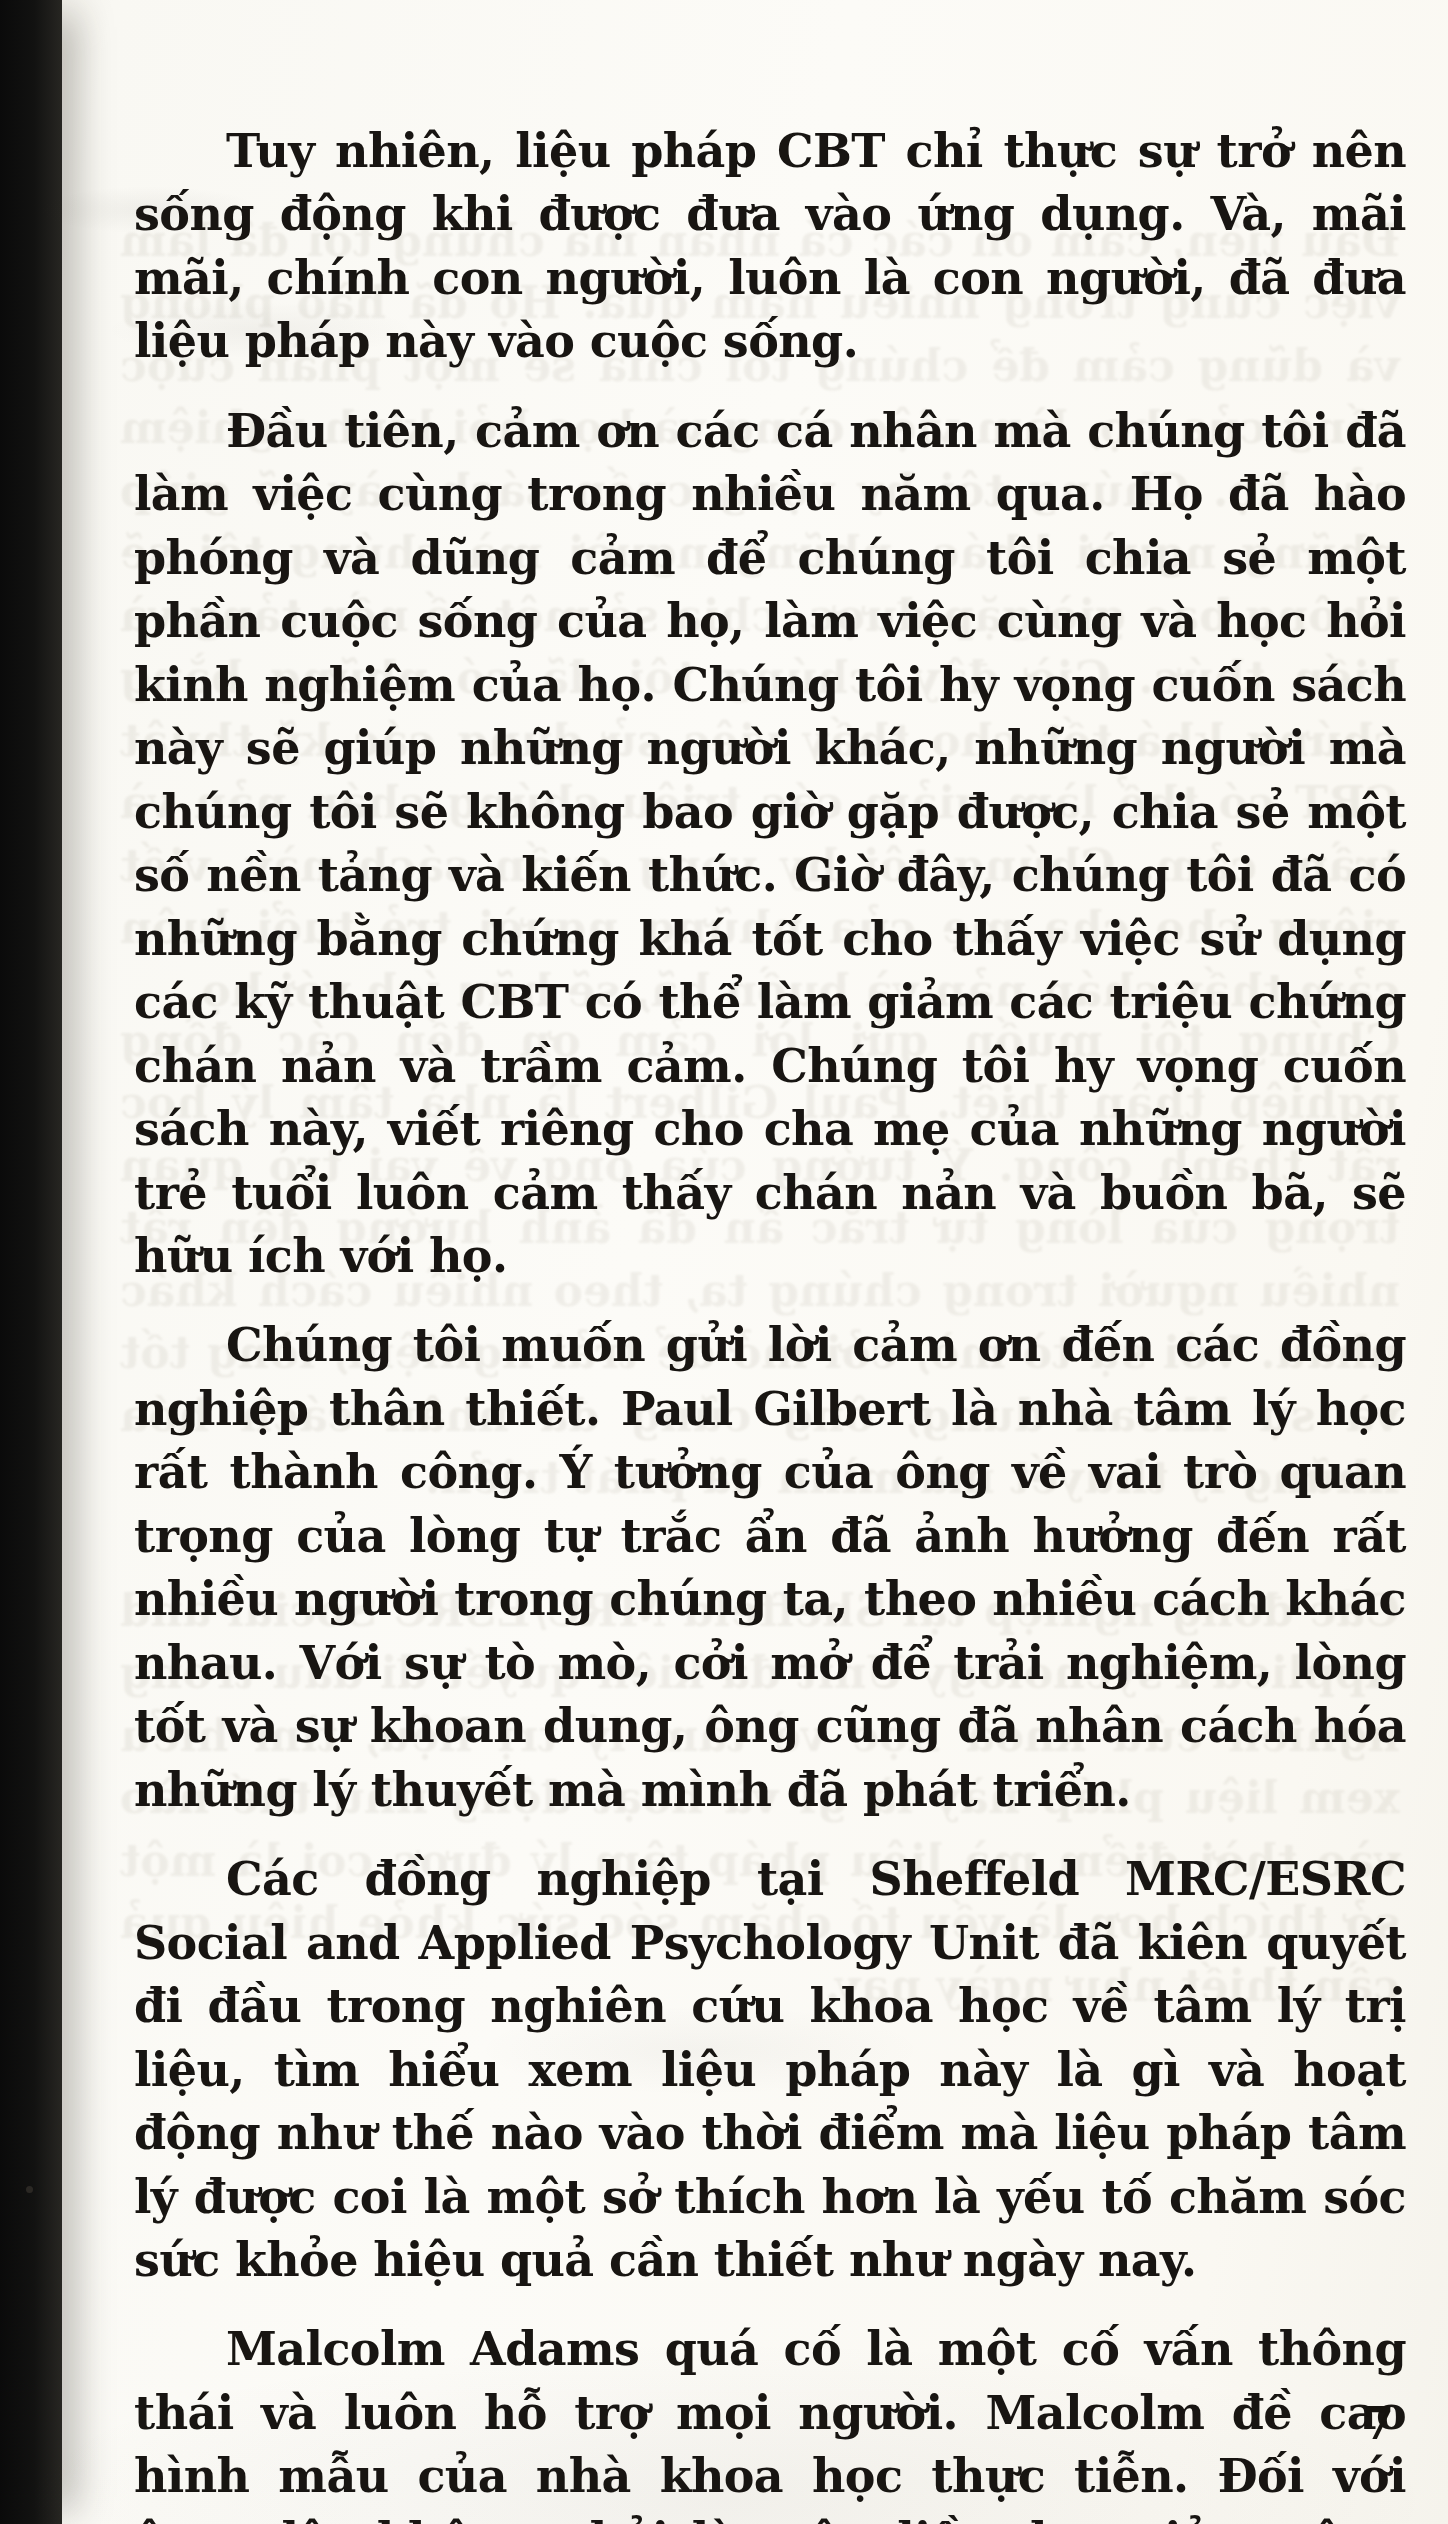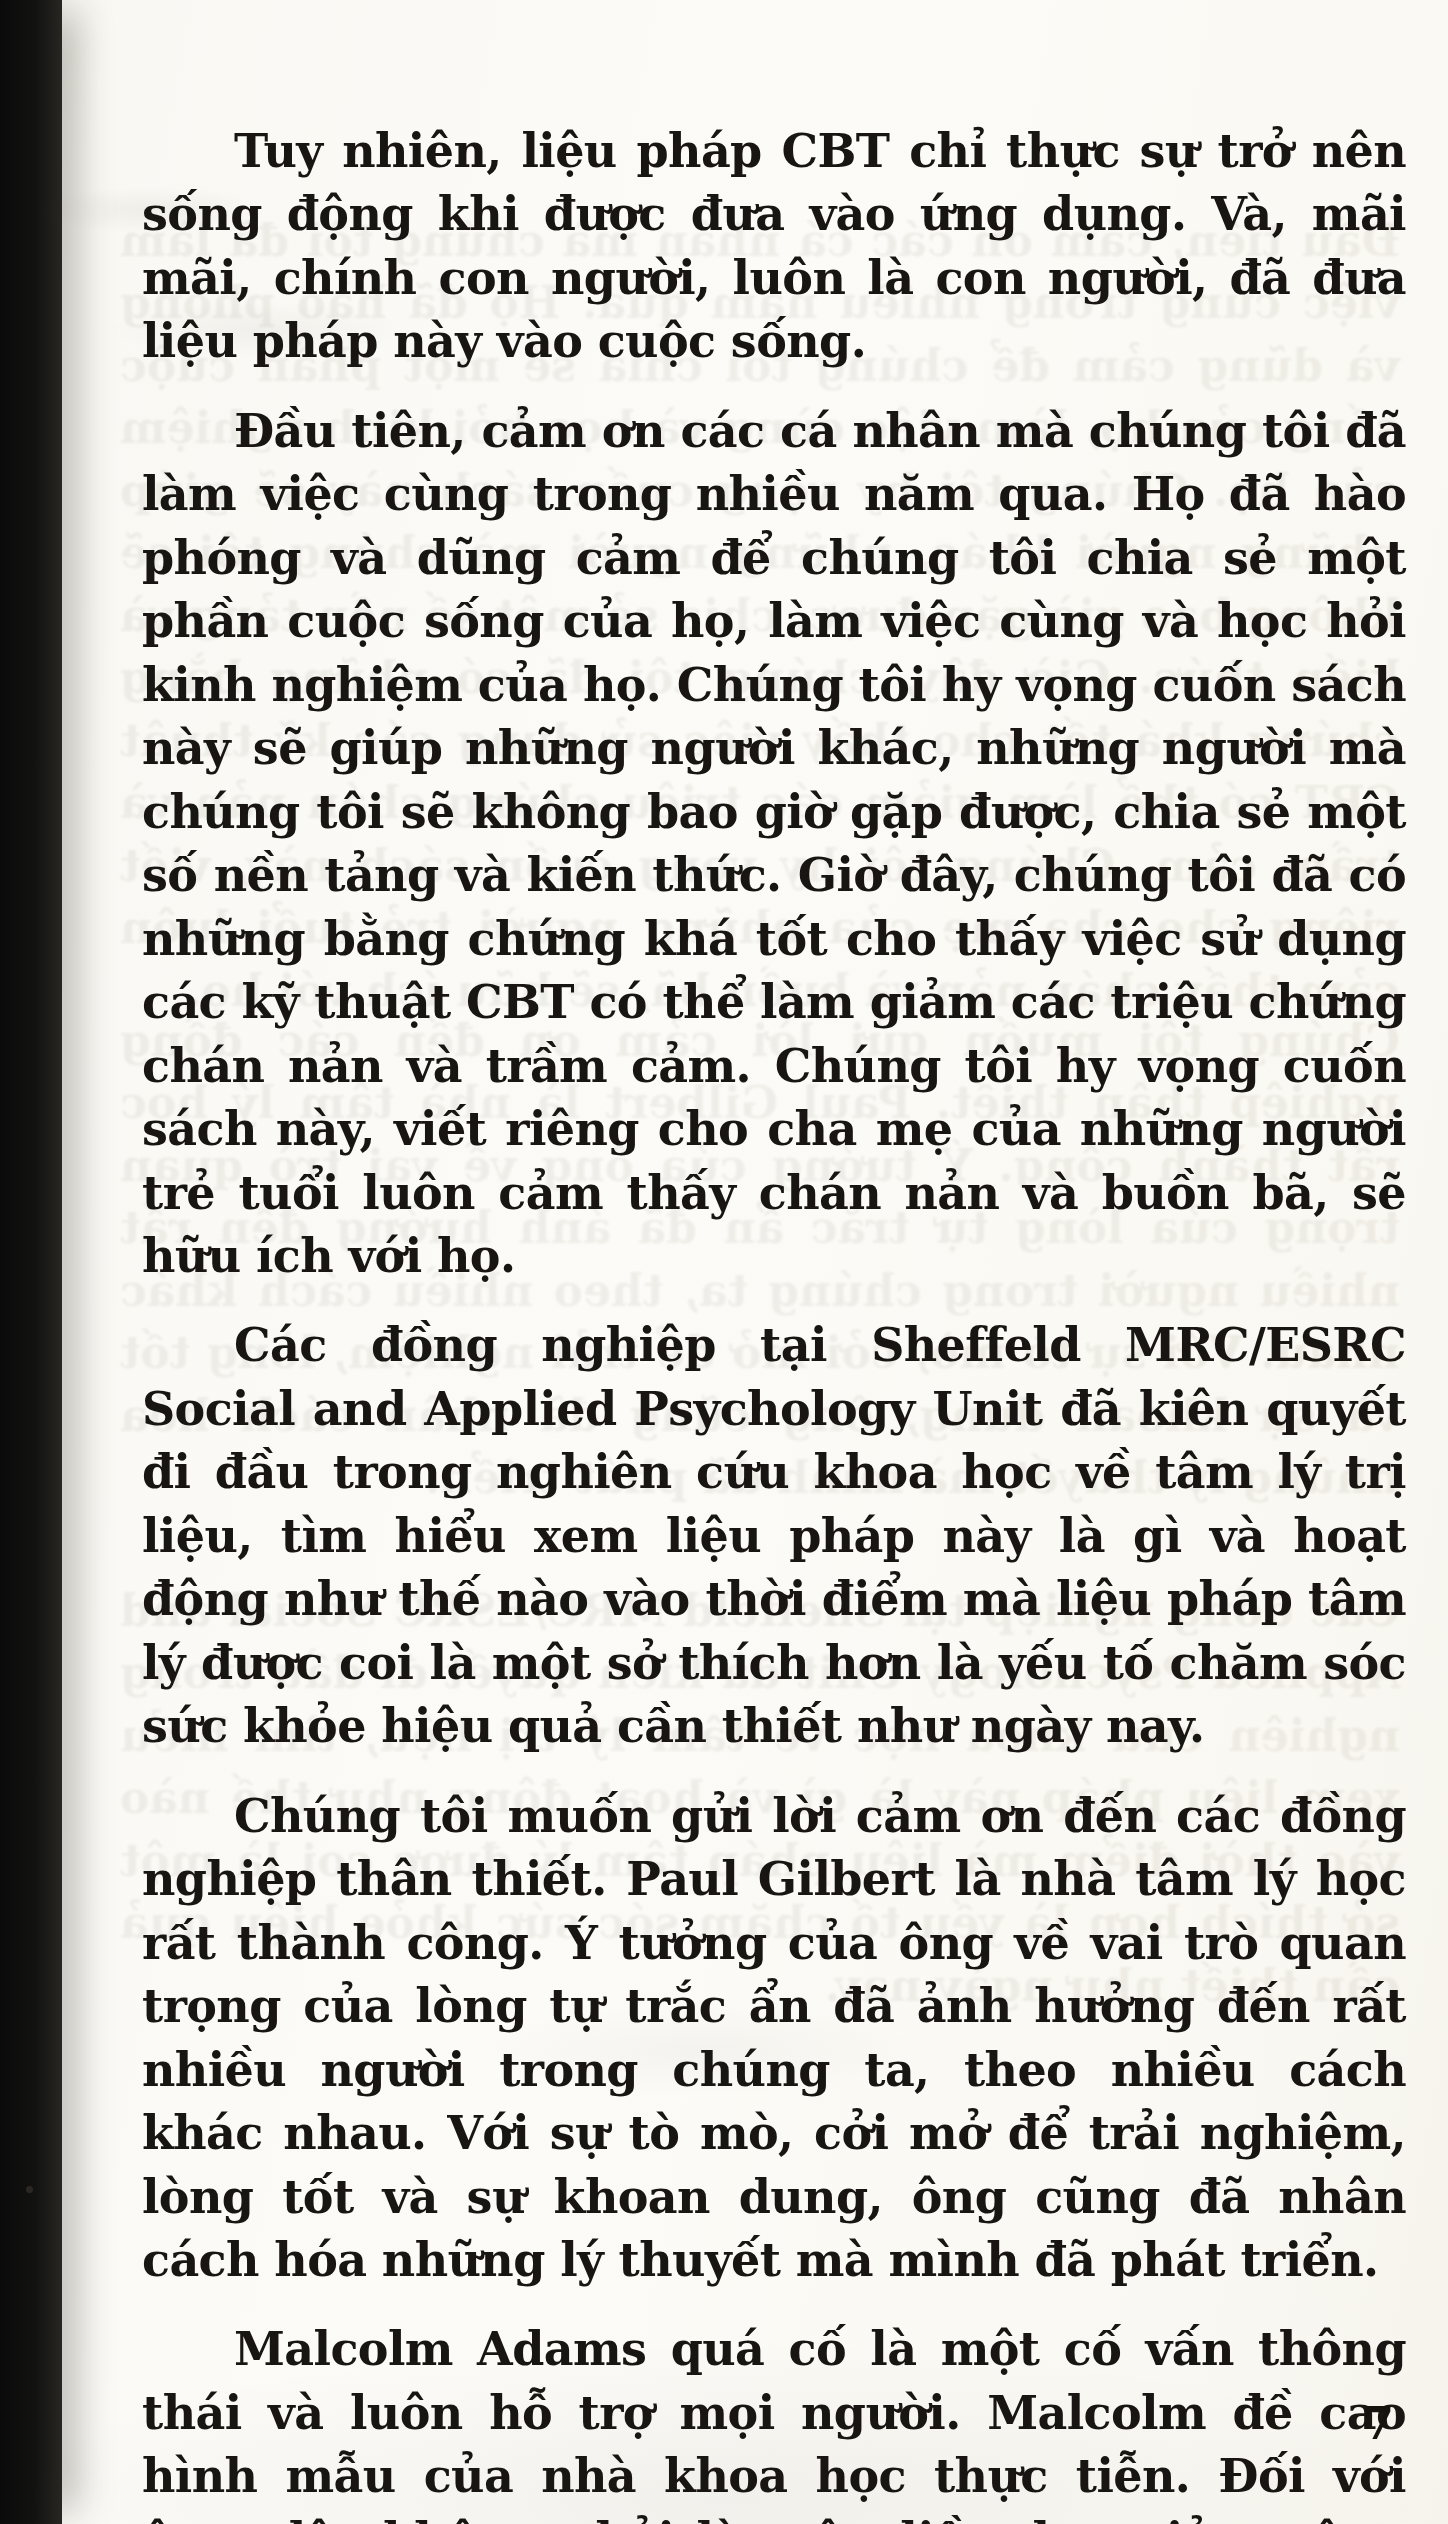--- a/index.html
+++ b/index.html
@@ -61,21 +61,21 @@
   .g2 { top: 1010px; }
   .g3 { top: 1580px; }
   .text-block {
     position: absolute;
     left: 134px;
     right: 42px;
     top: 120px;
     z-index: 4;
   }
   .para {
-    margin: 0 0 26px 8px;
+    margin: 0 0 26px 0;
     font-size: 46px;
     line-height: 1.38;
     font-weight: 700;
     color: #181512;
     text-align: justify;
     text-indent: 92px;
     letter-spacing: -0.6px;
   }
   .page-number {
     position: absolute;
@@ -107,22 +107,22 @@
 
   <div class="ghost-layer" aria-hidden="true">
     <p class="ghost g1">Đầu tiên, cảm ơn các cá nhân mà chúng tôi đã làm việc cùng trong nhiều năm qua. Họ đã hào phóng và dũng cảm để chúng tôi chia sẻ một phần cuộc sống của họ, làm việc cùng và học hỏi kinh nghiệm của họ. Chúng tôi hy vọng cuốn sách này sẽ giúp những người khác, những người mà chúng tôi sẽ không bao giờ gặp được, chia sẻ một số nền tảng và kiến thức. Giờ đây, chúng tôi đã có những bằng chứng khá tốt cho thấy việc sử dụng các kỹ thuật CBT có thể làm giảm các triệu chứng chán nản và trầm cảm. Chúng tôi hy vọng cuốn sách này, viết riêng cho cha mẹ của những người trẻ tuổi luôn cảm thấy chán nản và buồn bã, sẽ hữu ích với họ.</p>
     <p class="ghost g2">Chúng tôi muốn gửi lời cảm ơn đến các đồng nghiệp thân thiết. Paul Gilbert là nhà tâm lý học rất thành công. Ý tưởng của ông về vai trò quan trọng của lòng tự trắc ẩn đã ảnh hưởng đến rất nhiều người trong chúng ta, theo nhiều cách khác nhau. Với sự tò mò, cởi mở để trải nghiệm, lòng tốt và sự khoan dung, ông cũng đã nhân cách hóa những lý thuyết mà mình đã phát triển.</p>
     <p class="ghost g3">Các đồng nghiệp tại Sheffeld MRC/ESRC Social and Applied Psychology Unit đã kiên quyết đi đầu trong nghiên cứu khoa học về tâm lý trị liệu, tìm hiểu xem liệu pháp này là gì và hoạt động như thế nào vào thời điểm mà liệu pháp tâm lý được coi là một sở thích hơn là yếu tố chăm sóc sức khỏe hiệu quả cần thiết như ngày nay.</p>
   </div>
 
   <div class="text-block">
     <p class="para">Tuy nhiên, liệu pháp CBT chỉ thực sự trở nên sống động khi được đưa vào ứng dụng. Và, mãi mãi, chính con người, luôn là con người, đã đưa liệu pháp này vào cuộc sống.</p>
     <p class="para">Đầu tiên, cảm ơn các cá nhân mà chúng tôi đã làm việc cùng trong nhiều năm qua. Họ đã hào phóng và dũng cảm để chúng tôi chia sẻ một phần cuộc sống của họ, làm việc cùng và học hỏi kinh nghiệm của họ. Chúng tôi hy vọng cuốn sách này sẽ giúp những người khác, những người mà chúng tôi sẽ không bao giờ gặp được, chia sẻ một số nền tảng và kiến thức. Giờ đây, chúng tôi đã có những bằng chứng khá tốt cho thấy việc sử dụng các kỹ thuật CBT có thể làm giảm các triệu chứng chán nản và trầm cảm. Chúng tôi hy vọng cuốn sách này, viết riêng cho cha mẹ của những người trẻ tuổi luôn cảm thấy chán nản và buồn bã, sẽ hữu ích với họ.</p>
+    <p class="para">Chúng tôi muốn gửi lời cảm ơn đến các đồng nghiệp thân thiết. Paul Gilbert là nhà tâm lý học rất thành công. Ý tưởng của ông về vai trò quan trọng của lòng tự trắc ẩn đã ảnh hưởng đến rất nhiều người trong chúng ta, theo nhiều cách khác nhau. Với sự tò mò, cởi mở để trải nghiệm, lòng tốt và sự khoan dung, ông cũng đã nhân cách hóa những lý thuyết mà mình đã phát triển.</p>
     <p class="para">Các đồng nghiệp tại Sheffeld MRC/ESRC Social and Applied Psychology Unit đã kiên quyết đi đầu trong nghiên cứu khoa học về tâm lý trị liệu, tìm hiểu xem liệu pháp này là gì và hoạt động như thế nào vào thời điểm mà liệu pháp tâm lý được coi là một sở thích hơn là yếu tố chăm sóc sức khỏe hiệu quả cần thiết như ngày nay.</p>
-    <p class="para">Chúng tôi muốn gửi lời cảm ơn đến các đồng nghiệp thân thiết. Paul Gilbert là nhà tâm lý học rất thành công. Ý tưởng của ông về vai trò quan trọng của lòng tự trắc ẩn đã ảnh hưởng đến rất nhiều người trong chúng ta, theo nhiều cách khác nhau. Với sự tò mò, cởi mở để trải nghiệm, lòng tốt và sự khoan dung, ông cũng đã nhân cách hóa những lý thuyết mà mình đã phát triển.</p>
     <p class="para">Malcolm Adams quá cố là một cố vấn thông thái và luôn hỗ trợ mọi người. Malcolm đề cao hình mẫu của nhà khoa học thực tiễn. Đối với ông, đây không phải là một điều đơn giản – ông thực sự đánh giá cao tầm quan trọng của việc</p>
   </div>
 
   <div class="speck"></div>
 
   <div class="page-number">7</div>
 
 </div>
 
 </body></html>

